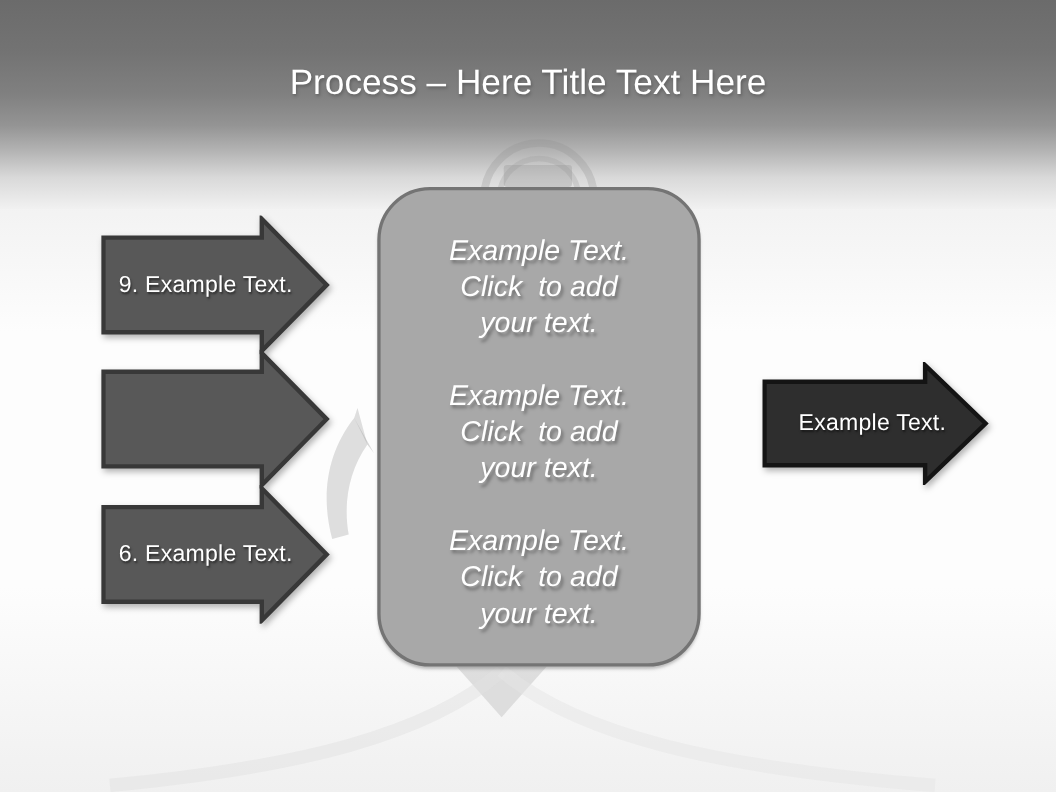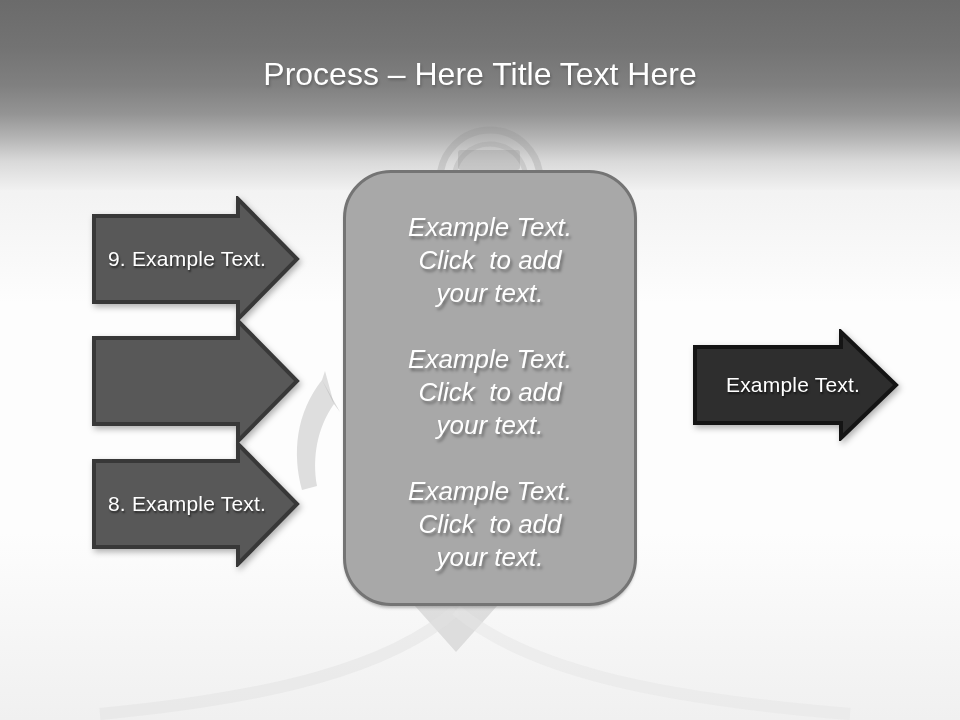--- a/index.html
+++ b/index.html
@@ -78,21 +78,21 @@
   </svg>
   <div class="arrow-label" style="left:94px;top:196px;width:186px;height:126px;">9. Example Text.</div>
 
   <svg class="arrow-svg" style="left:92px;top:318px;" width="208" height="126" viewBox="0 0 208 126">
     <polygon class="left-fill" points="2,20 146,20 146,3 205,63 146,123 146,106 2,106"></polygon>
   </svg>
 
   <svg class="arrow-svg" style="left:92px;top:441px;" width="208" height="126" viewBox="0 0 208 126">
     <polygon class="left-fill" points="2,20 146,20 146,3 205,63 146,123 146,106 2,106"></polygon>
   </svg>
-  <div class="arrow-label" style="left:94px;top:441px;width:186px;height:126px;">8. Example Text.</div>
+  <div class="arrow-label" style="left:94px;top:441px;width:186px;height:126px;">6. Example Text.</div>
 
   <div class="center-box">
     <div class="center-box-inner">
       <div class="box-par">
         <div class="box-line">Example Text.</div>
         <div class="box-line">Click  to add</div>
         <div class="box-line">your text.</div>
       </div>
       <div class="box-par">
         <div class="box-line">Example Text.</div>

